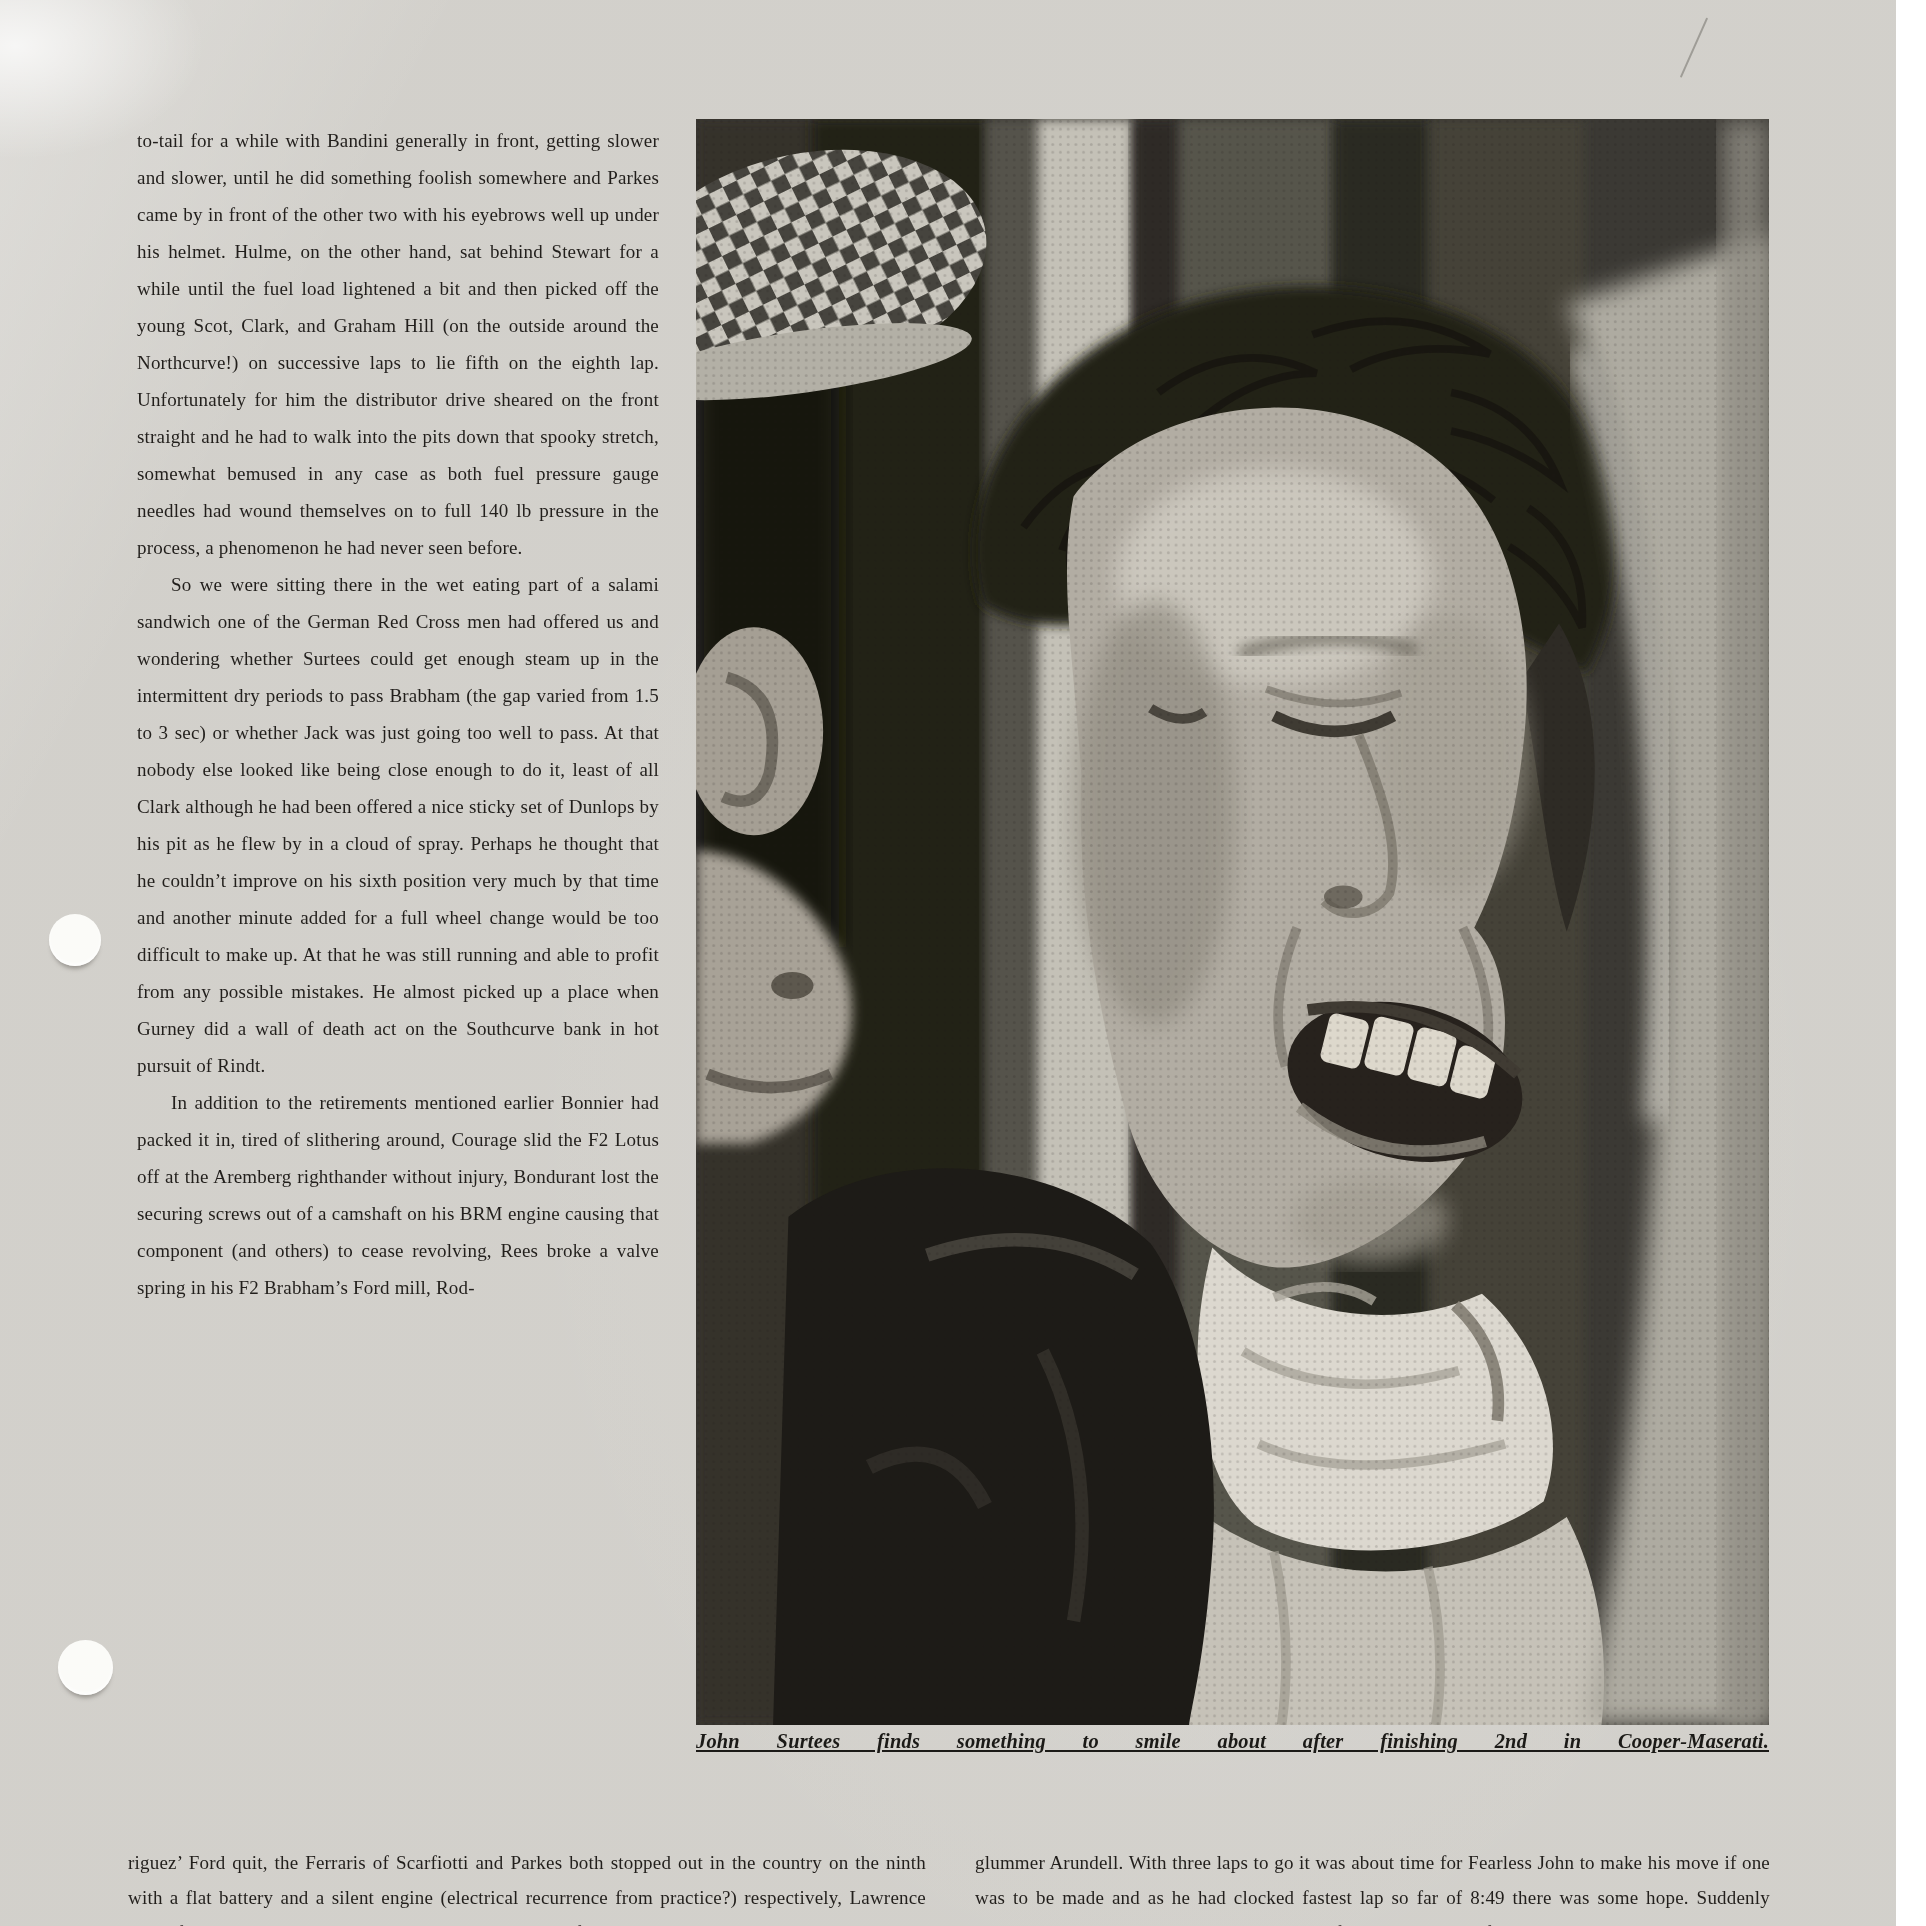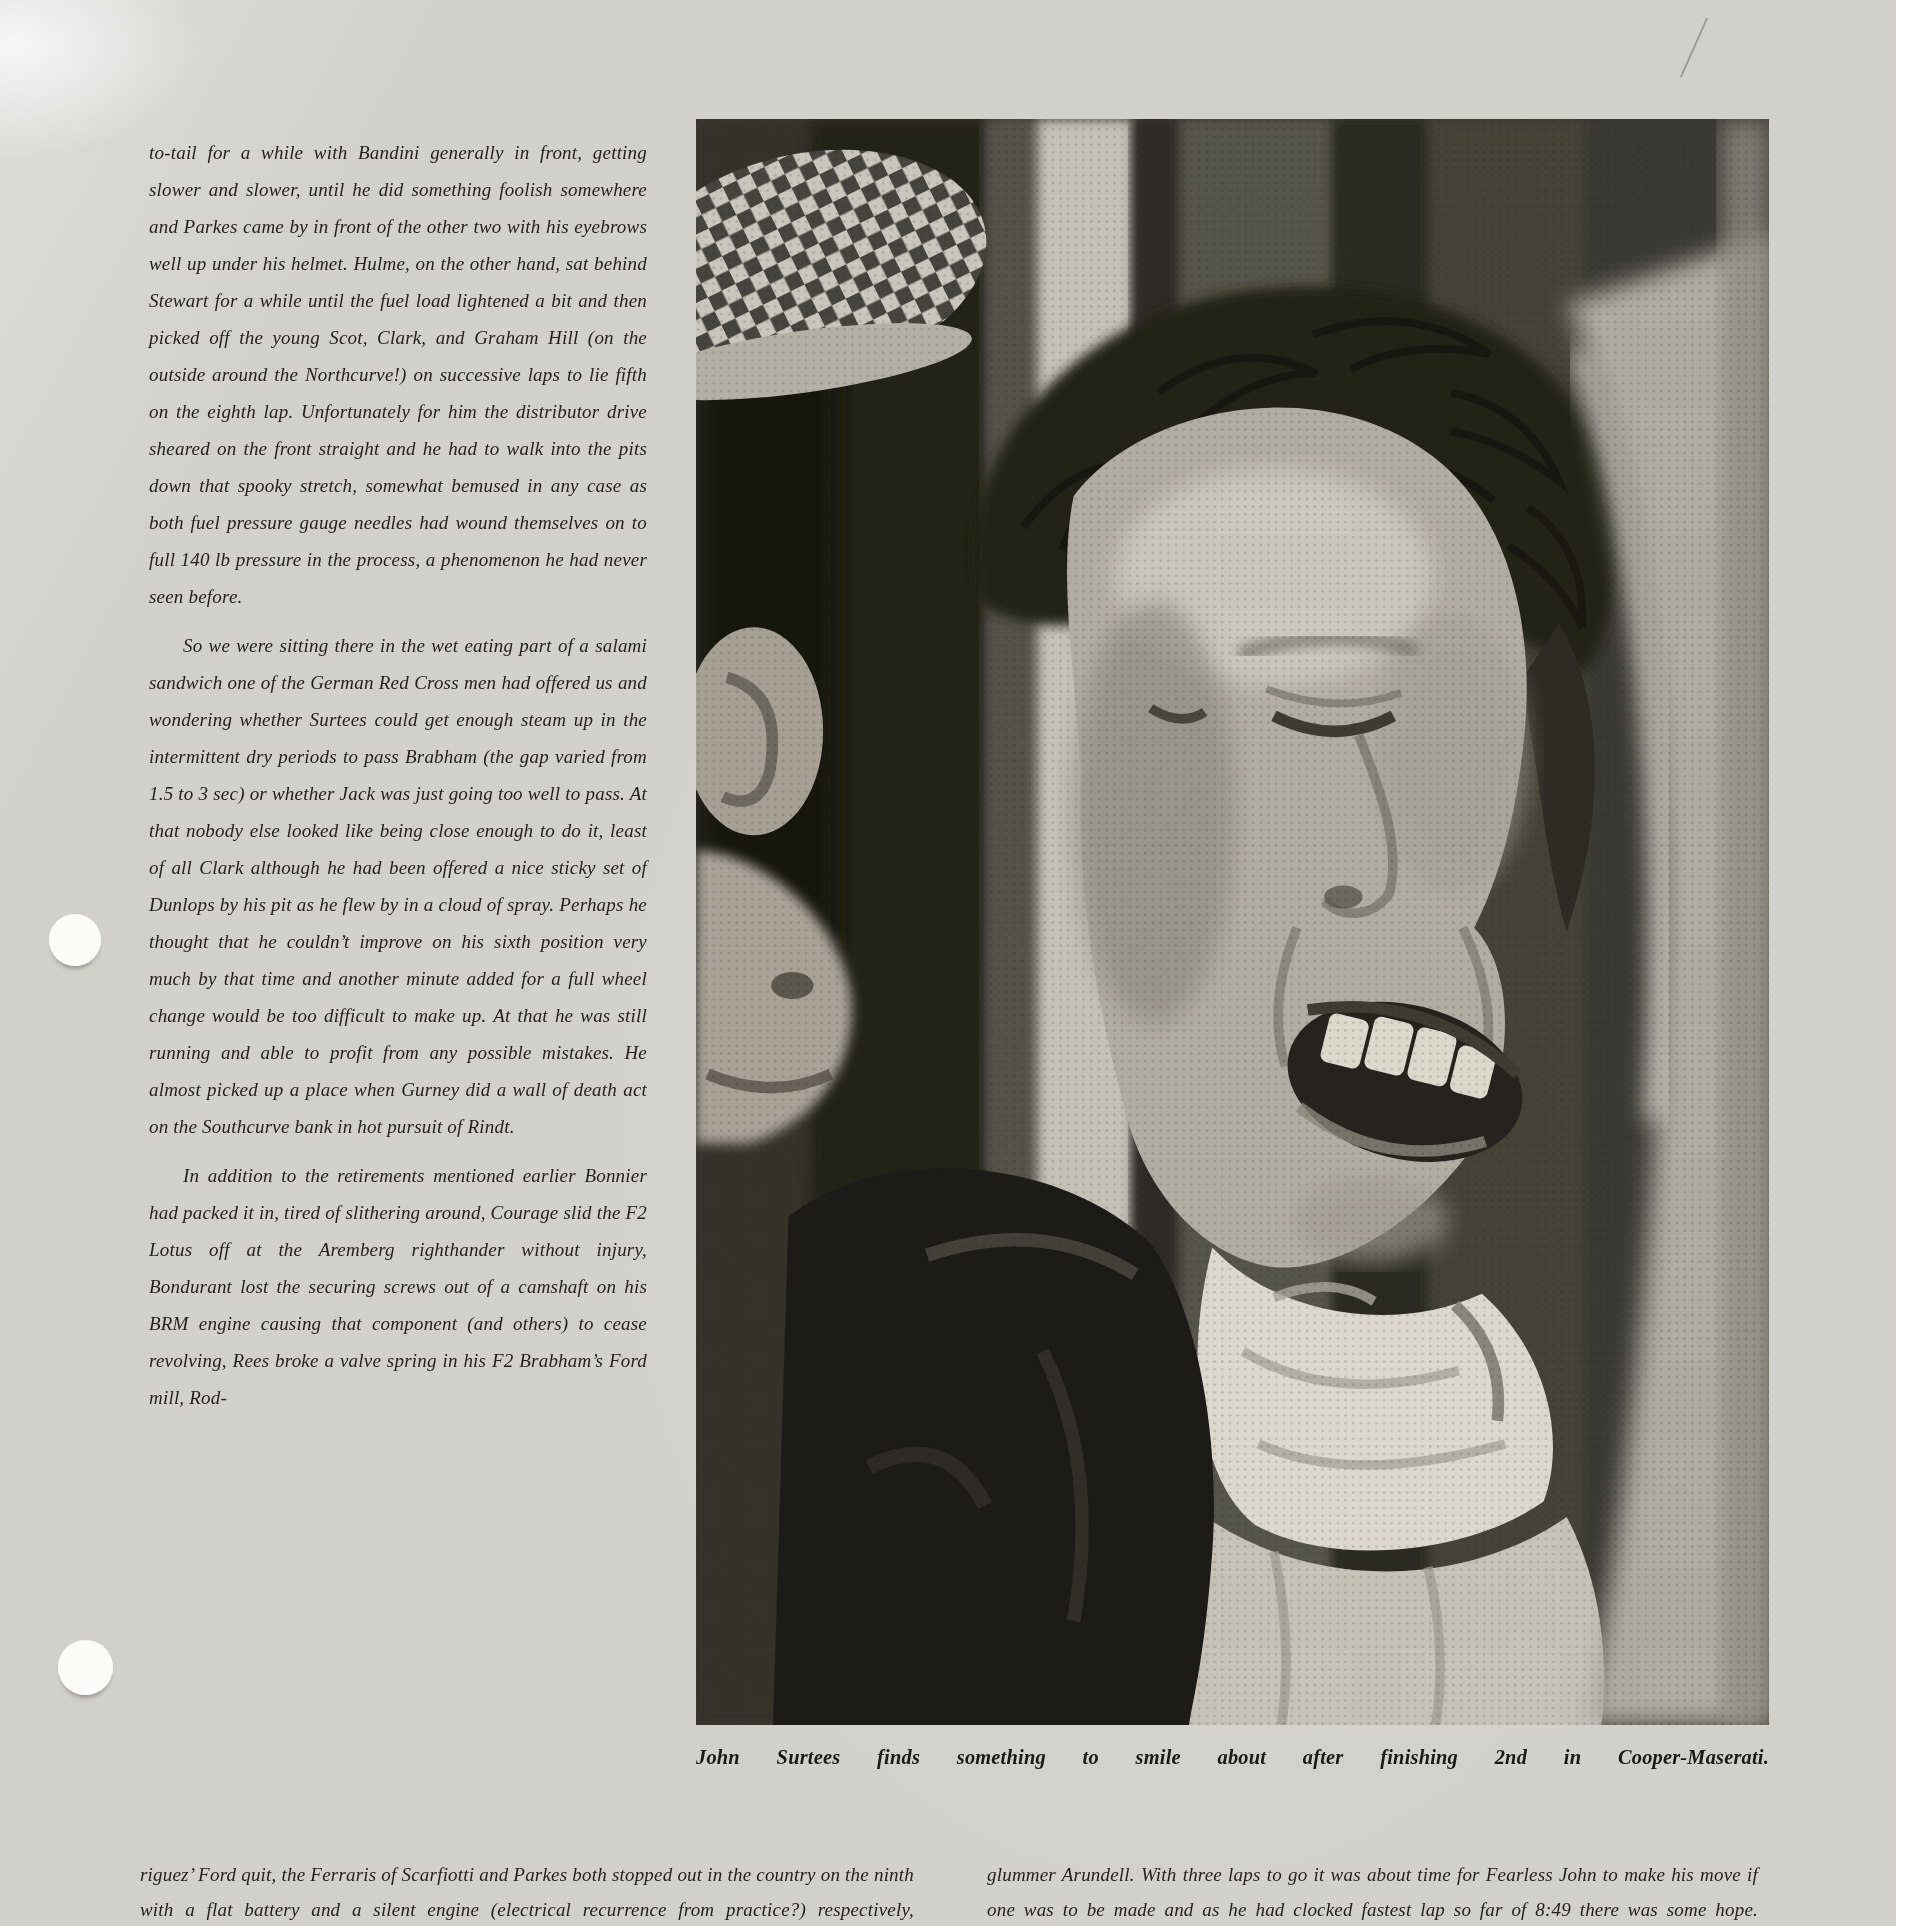--- a/index.html
+++ b/index.html
@@ -15,33 +15,33 @@
   }
   
   .hole{position:absolute;border-radius:50%;background:#fbfbf8;
         box-shadow:0 5.4px 4.6px -2.7px rgba(104,101,94,.55), inset 0 -1.9px 3.9px rgba(255,255,255,.9);}
   .hole-top{left:49px;top:914px;width:52px;height:52px;}
   .hole-bottom{left:58px;top:1640px;width:55px;height:55px;}
   .scratch{position:absolute;left:1693px;top:14.6px;width:1.5px;height:65px;
            background:rgba(96,93,87,.45);transform:rotate(24deg);border-radius:0.8px;}
 
   
-  .col p{margin:12px;color:#221f1c;text-align:justify;letter-spacing:0.2px;hyphens:manual;font-style:italic;}
+  .col p{margin:0;color:#221f1c;text-align:justify;letter-spacing:0.2px;hyphens:manual;}
   .narrow-col{position:absolute;left:137px;top:122px;width:522px;}
   .narrow-col p{font-size:19px;line-height:37px;}
   .bottom-left-col{position:absolute;left:128px;top:1845px;width:798px;}
   .bottom-right-col{position:absolute;left:975px;top:1845px;width:795px;}
   .bottom-left-col p,.bottom-right-col p{font-size:19px;line-height:35px;}
   .col p.indent{text-indent:34px;}
 
   
   .photo-block{position:absolute;left:696px;top:119px;width:1073px;}
   .photo{display:block;width:1073px;height:1606px;background:#3a3834;}
-  .caption{margin-top:20px;font-style:italic;font-weight:bold;font-size:20.4px;line-height:25.4px;
-           color:#1b1a17;text-align:justify;text-align-last:justify;letter-spacing:0.2px;}
+  .caption{margin-top:4px;font-style:italic;font-weight:bold;font-size:20.4px;line-height:25.4px;
+           color:#1b1a17;text-align:justify;text-align-last:justify;letter-spacing:0.2px;text-decoration:underline;}
 </style>
 </head>
 <body>
 
 <div class="scan">
   <div class="paper"></div>
   <div class="hole hole-top"></div>
   <div class="hole hole-bottom"></div>
   <div class="scratch"></div>
 

